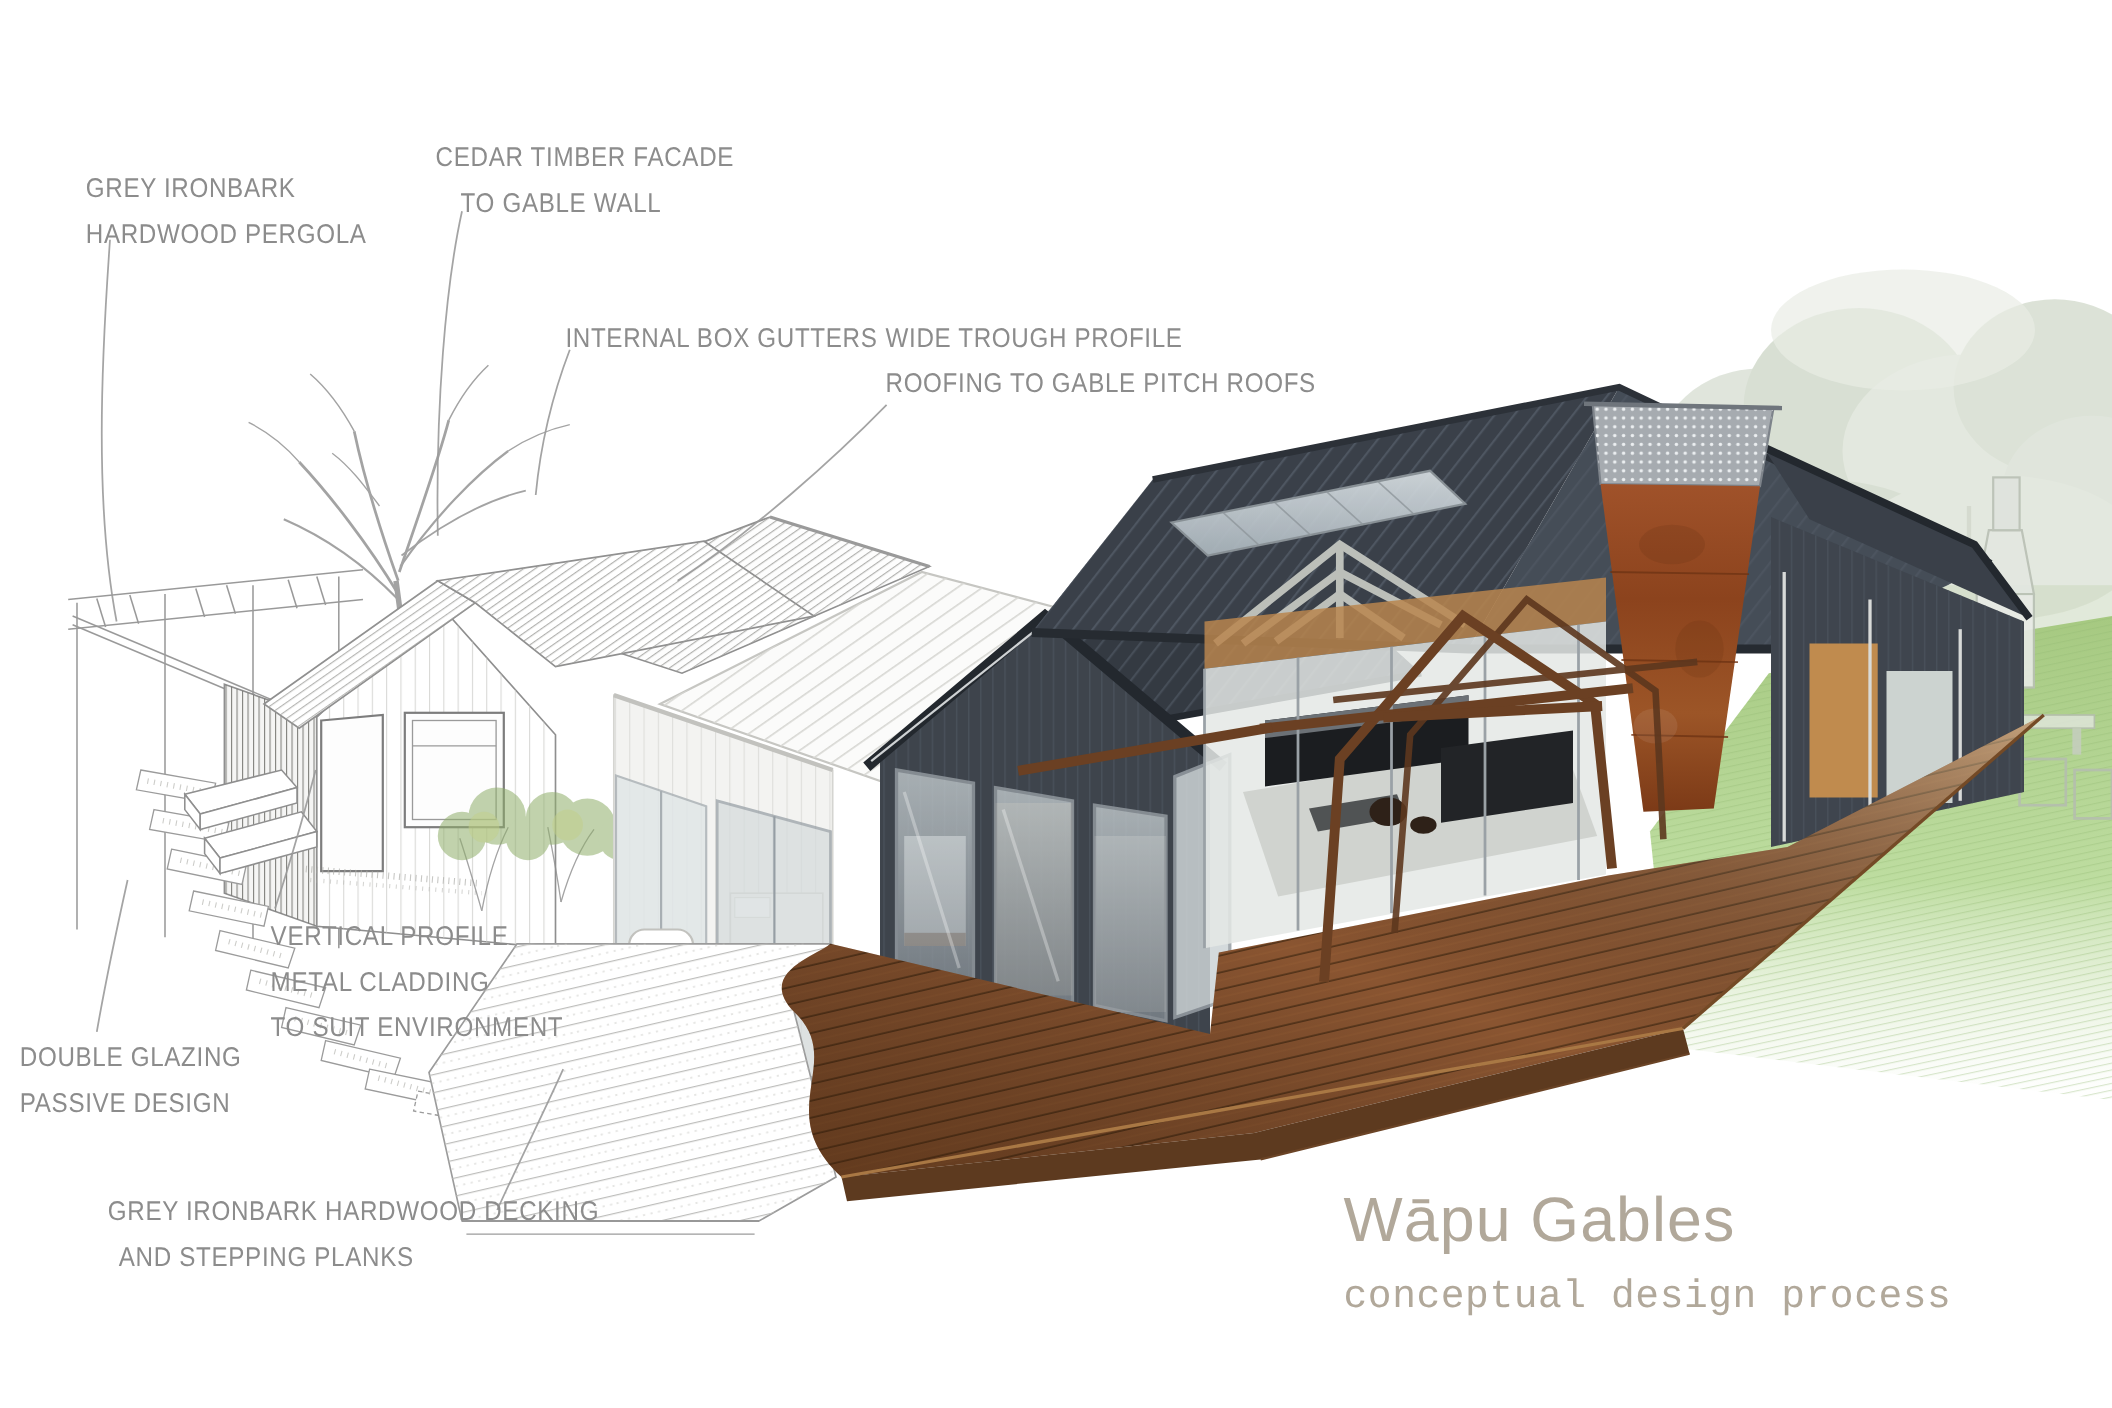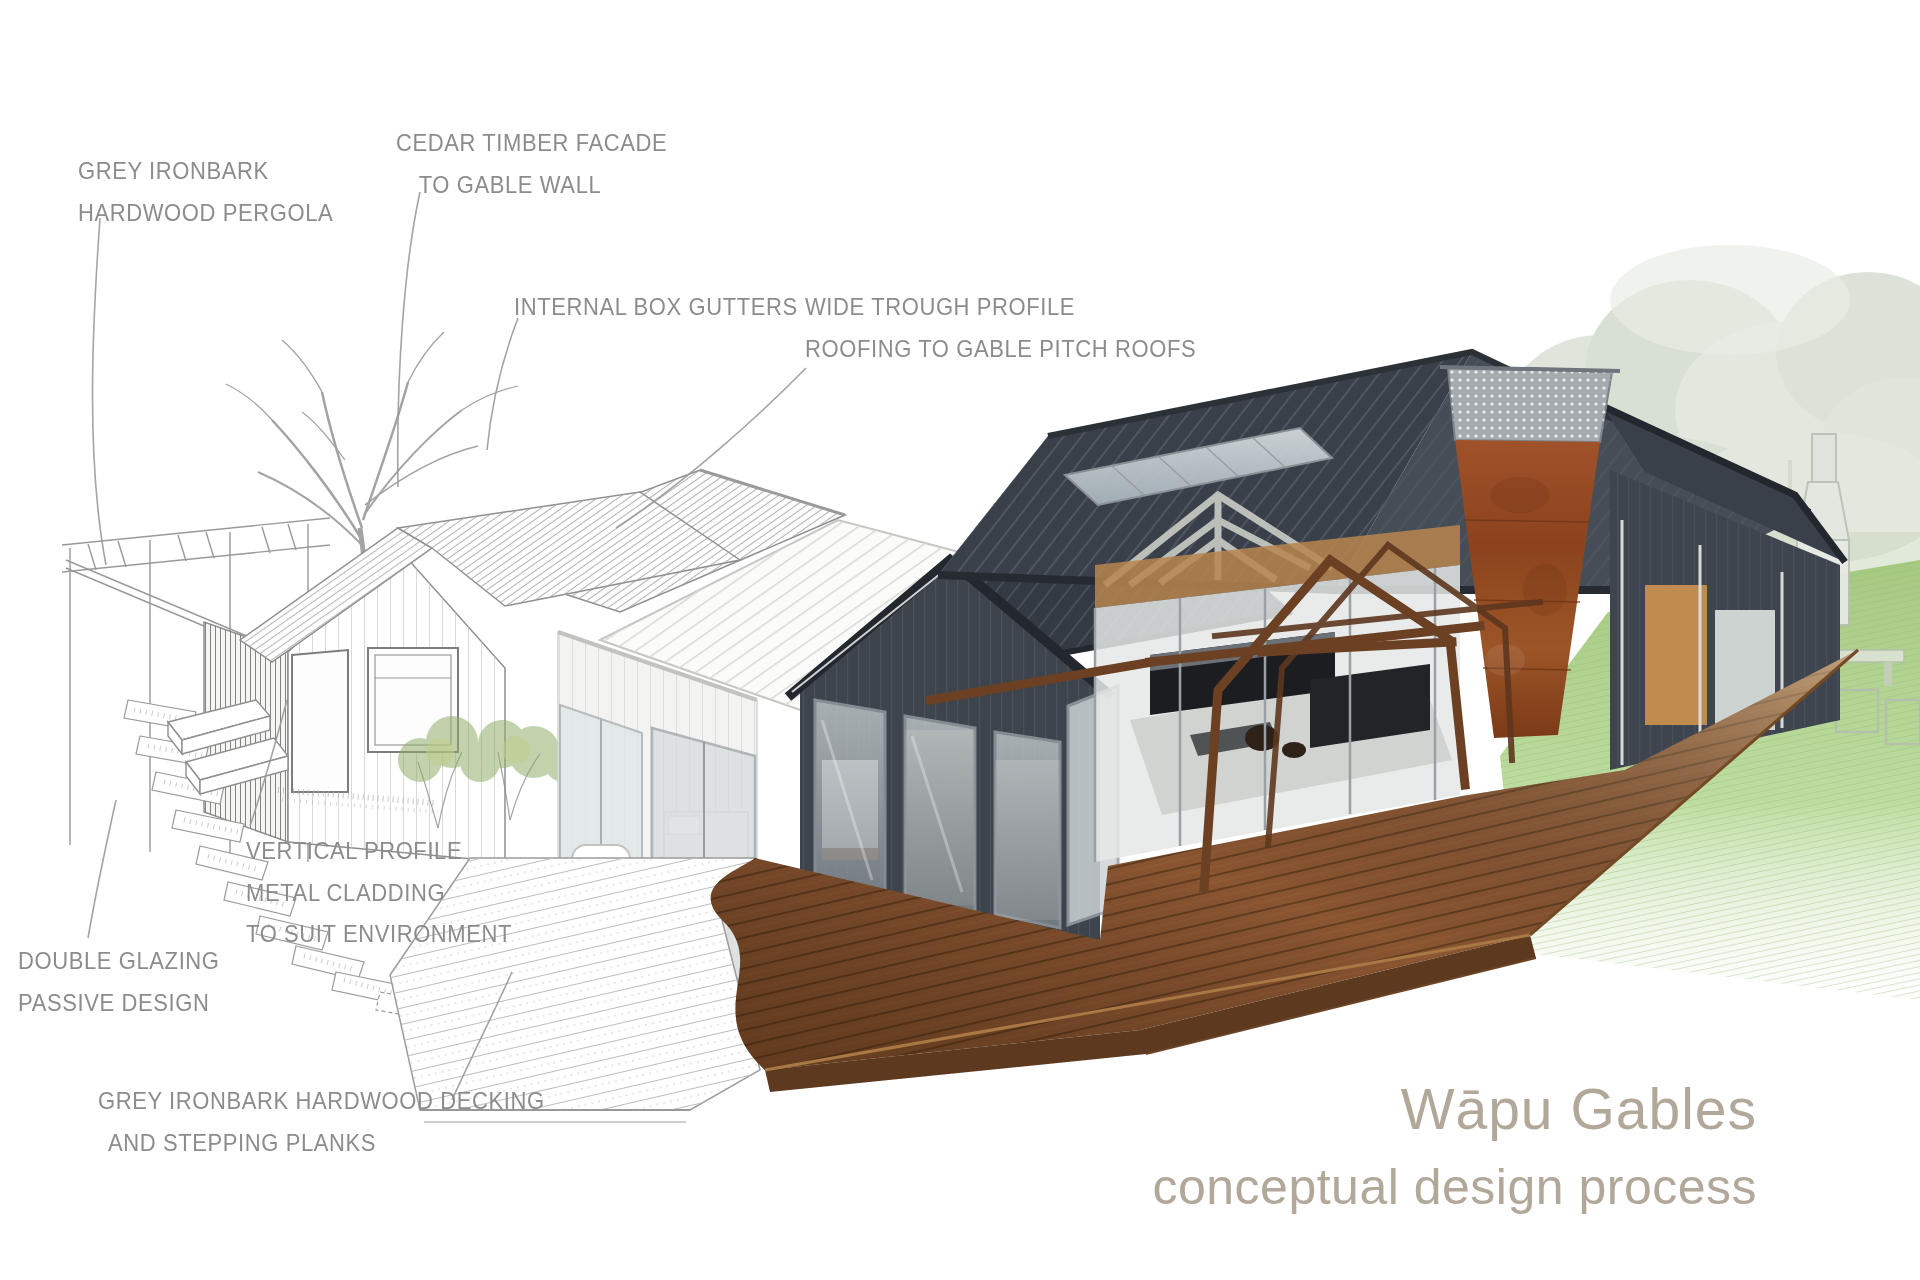--- a/index.html
+++ b/index.html
@@ -17,26 +17,25 @@
     font-size:22px;
     line-height:37px;
     letter-spacing:.6px;
     white-space:nowrap;
     transform:scaleY(1.12);
     transform-origin:0 0;
   }
   .anno.centered{text-align:center;}
   .title-block{
     position:absolute;
-    right:163px;top:1076px;
-    text-align:right;
+    right:146px;top:1076px;
     color:#b1a89a;
   }
   .title-block .main{font-size:57px;letter-spacing:1px;}
-  .title-block .sub{font-size:50px;margin-top:16px;letter-spacing:.5px;}
+  .title-block .sub{font-size:36px;margin-top:16px;letter-spacing:.5px;font-family:Liberation Mono, monospace;}
 </style>
 </head>
 <body>
 
 <div id="stage">
 
   <svg id="scene" width="1920" height="1280" viewBox="0 0 1920 1280">
     <defs>
       <linearGradient id="lawnG" x1="0" y1="0" x2="0" y2="1">
         <stop offset="0" stop-color="#a6c981" stop-opacity="1"></stop>

